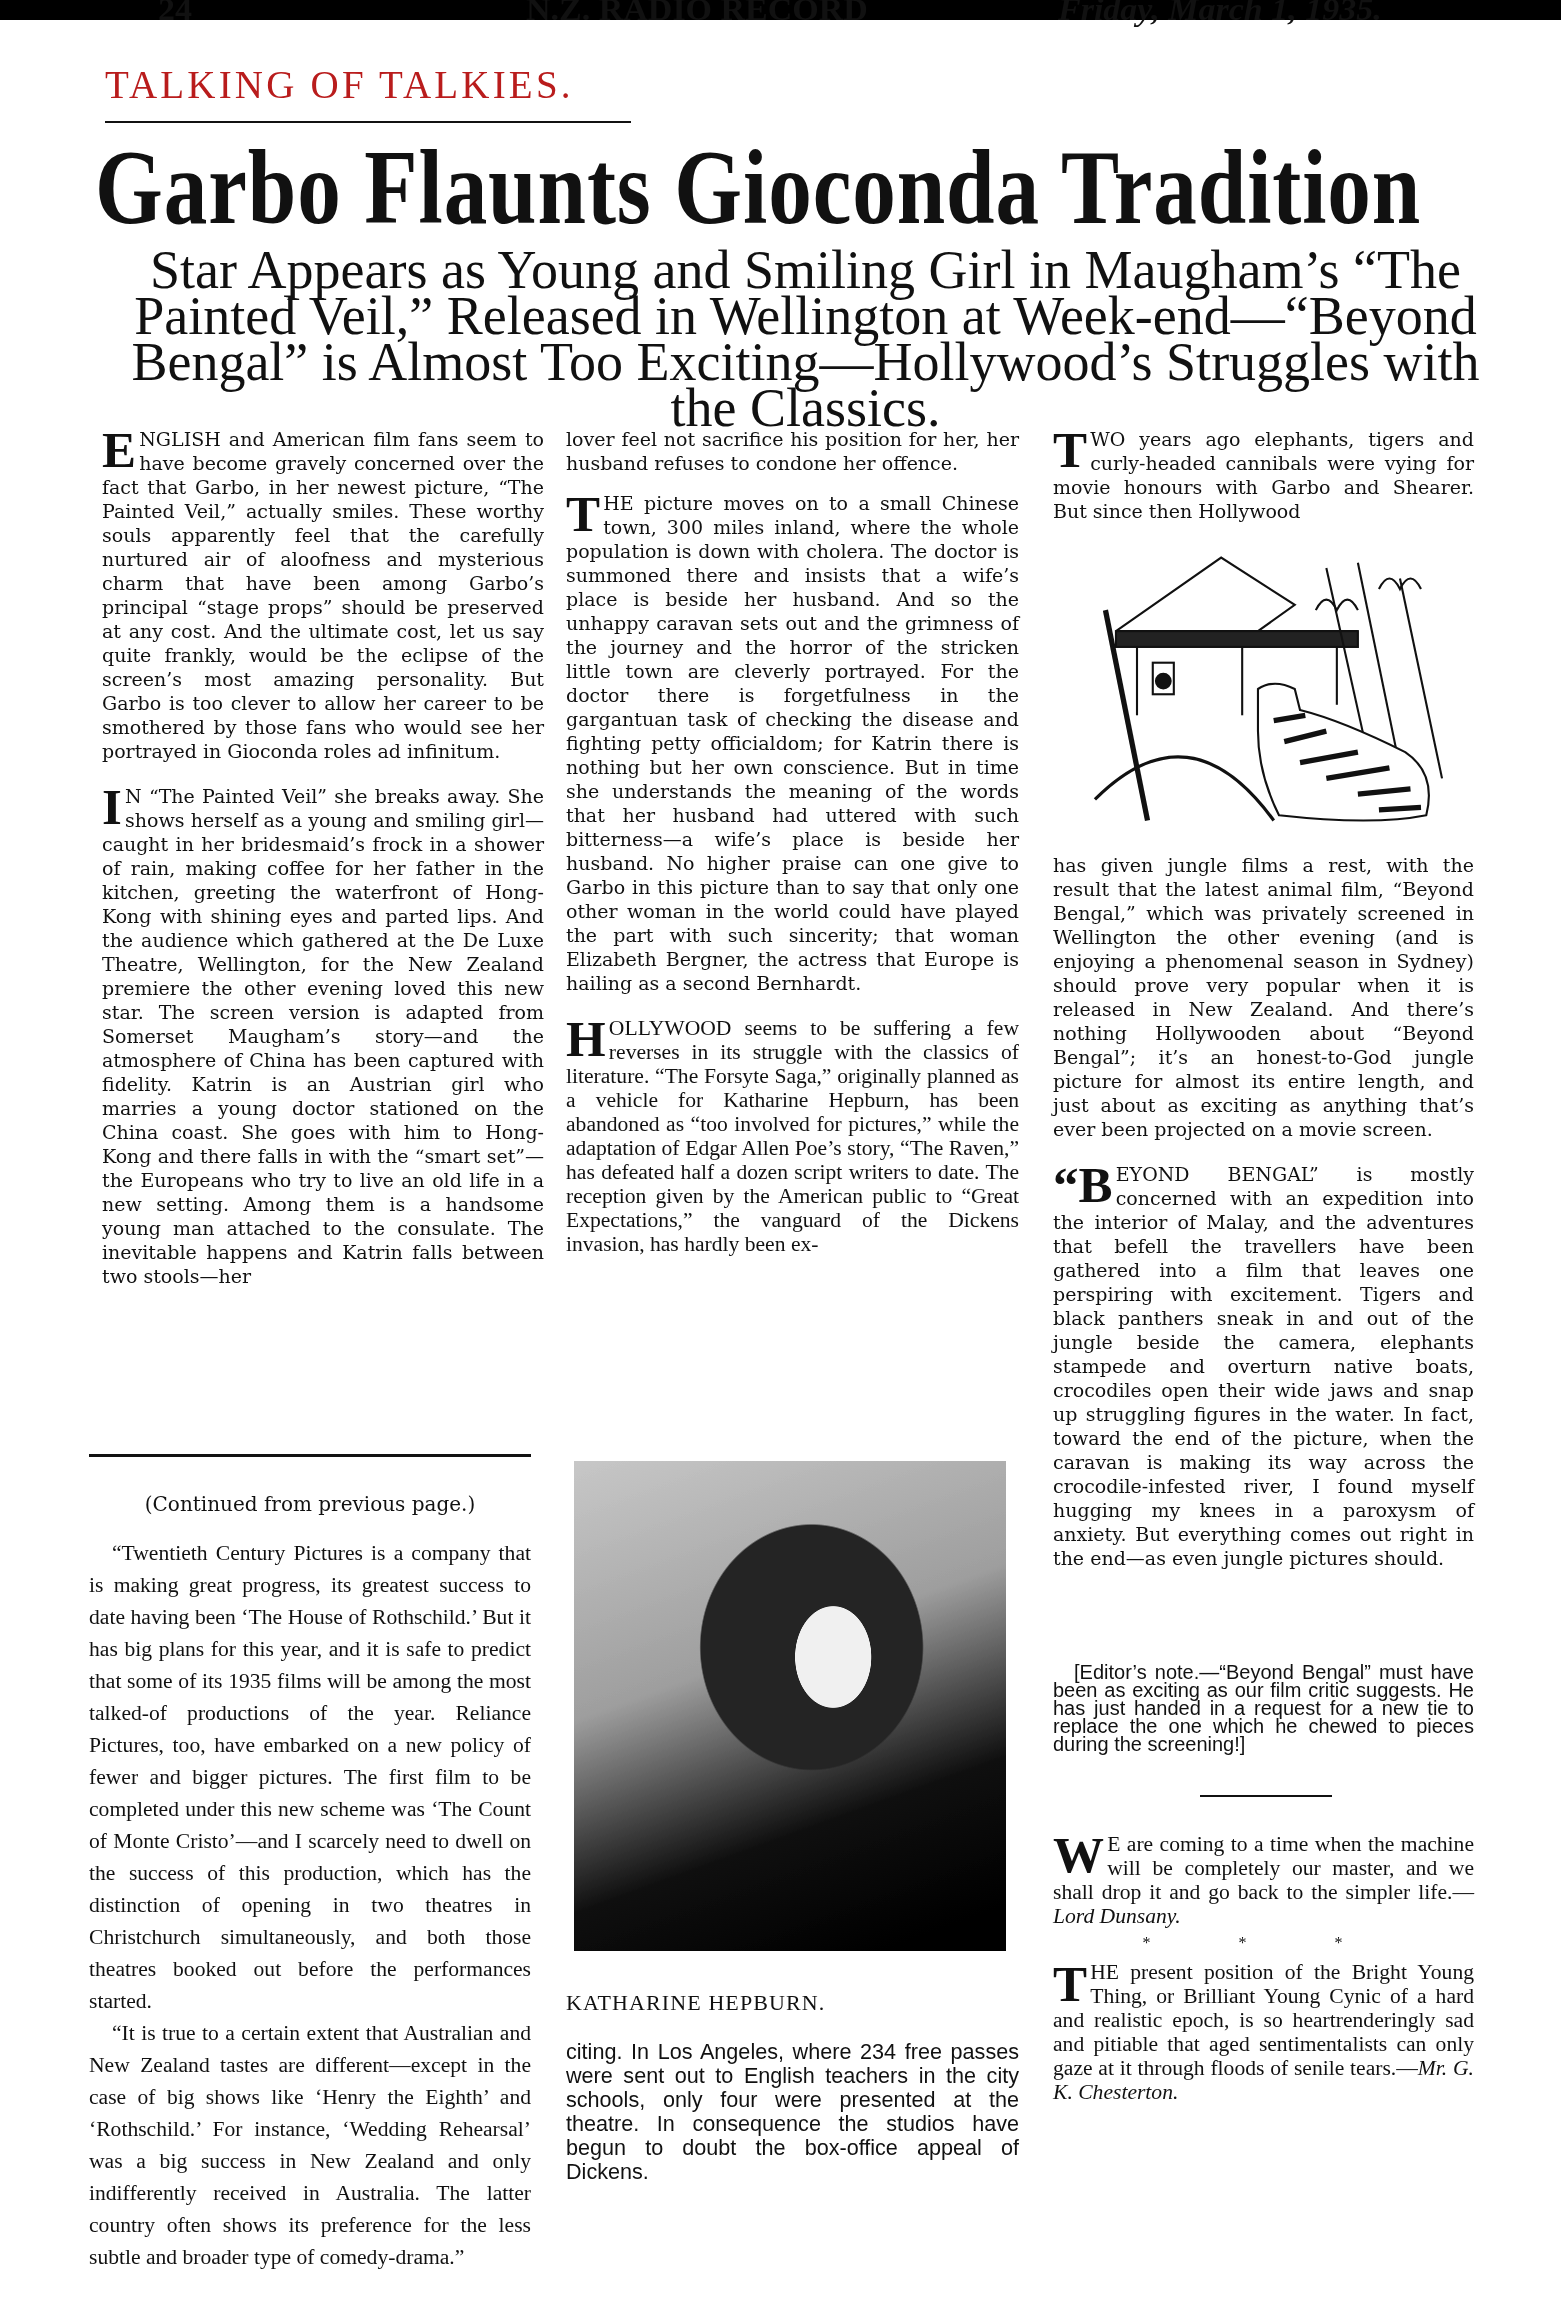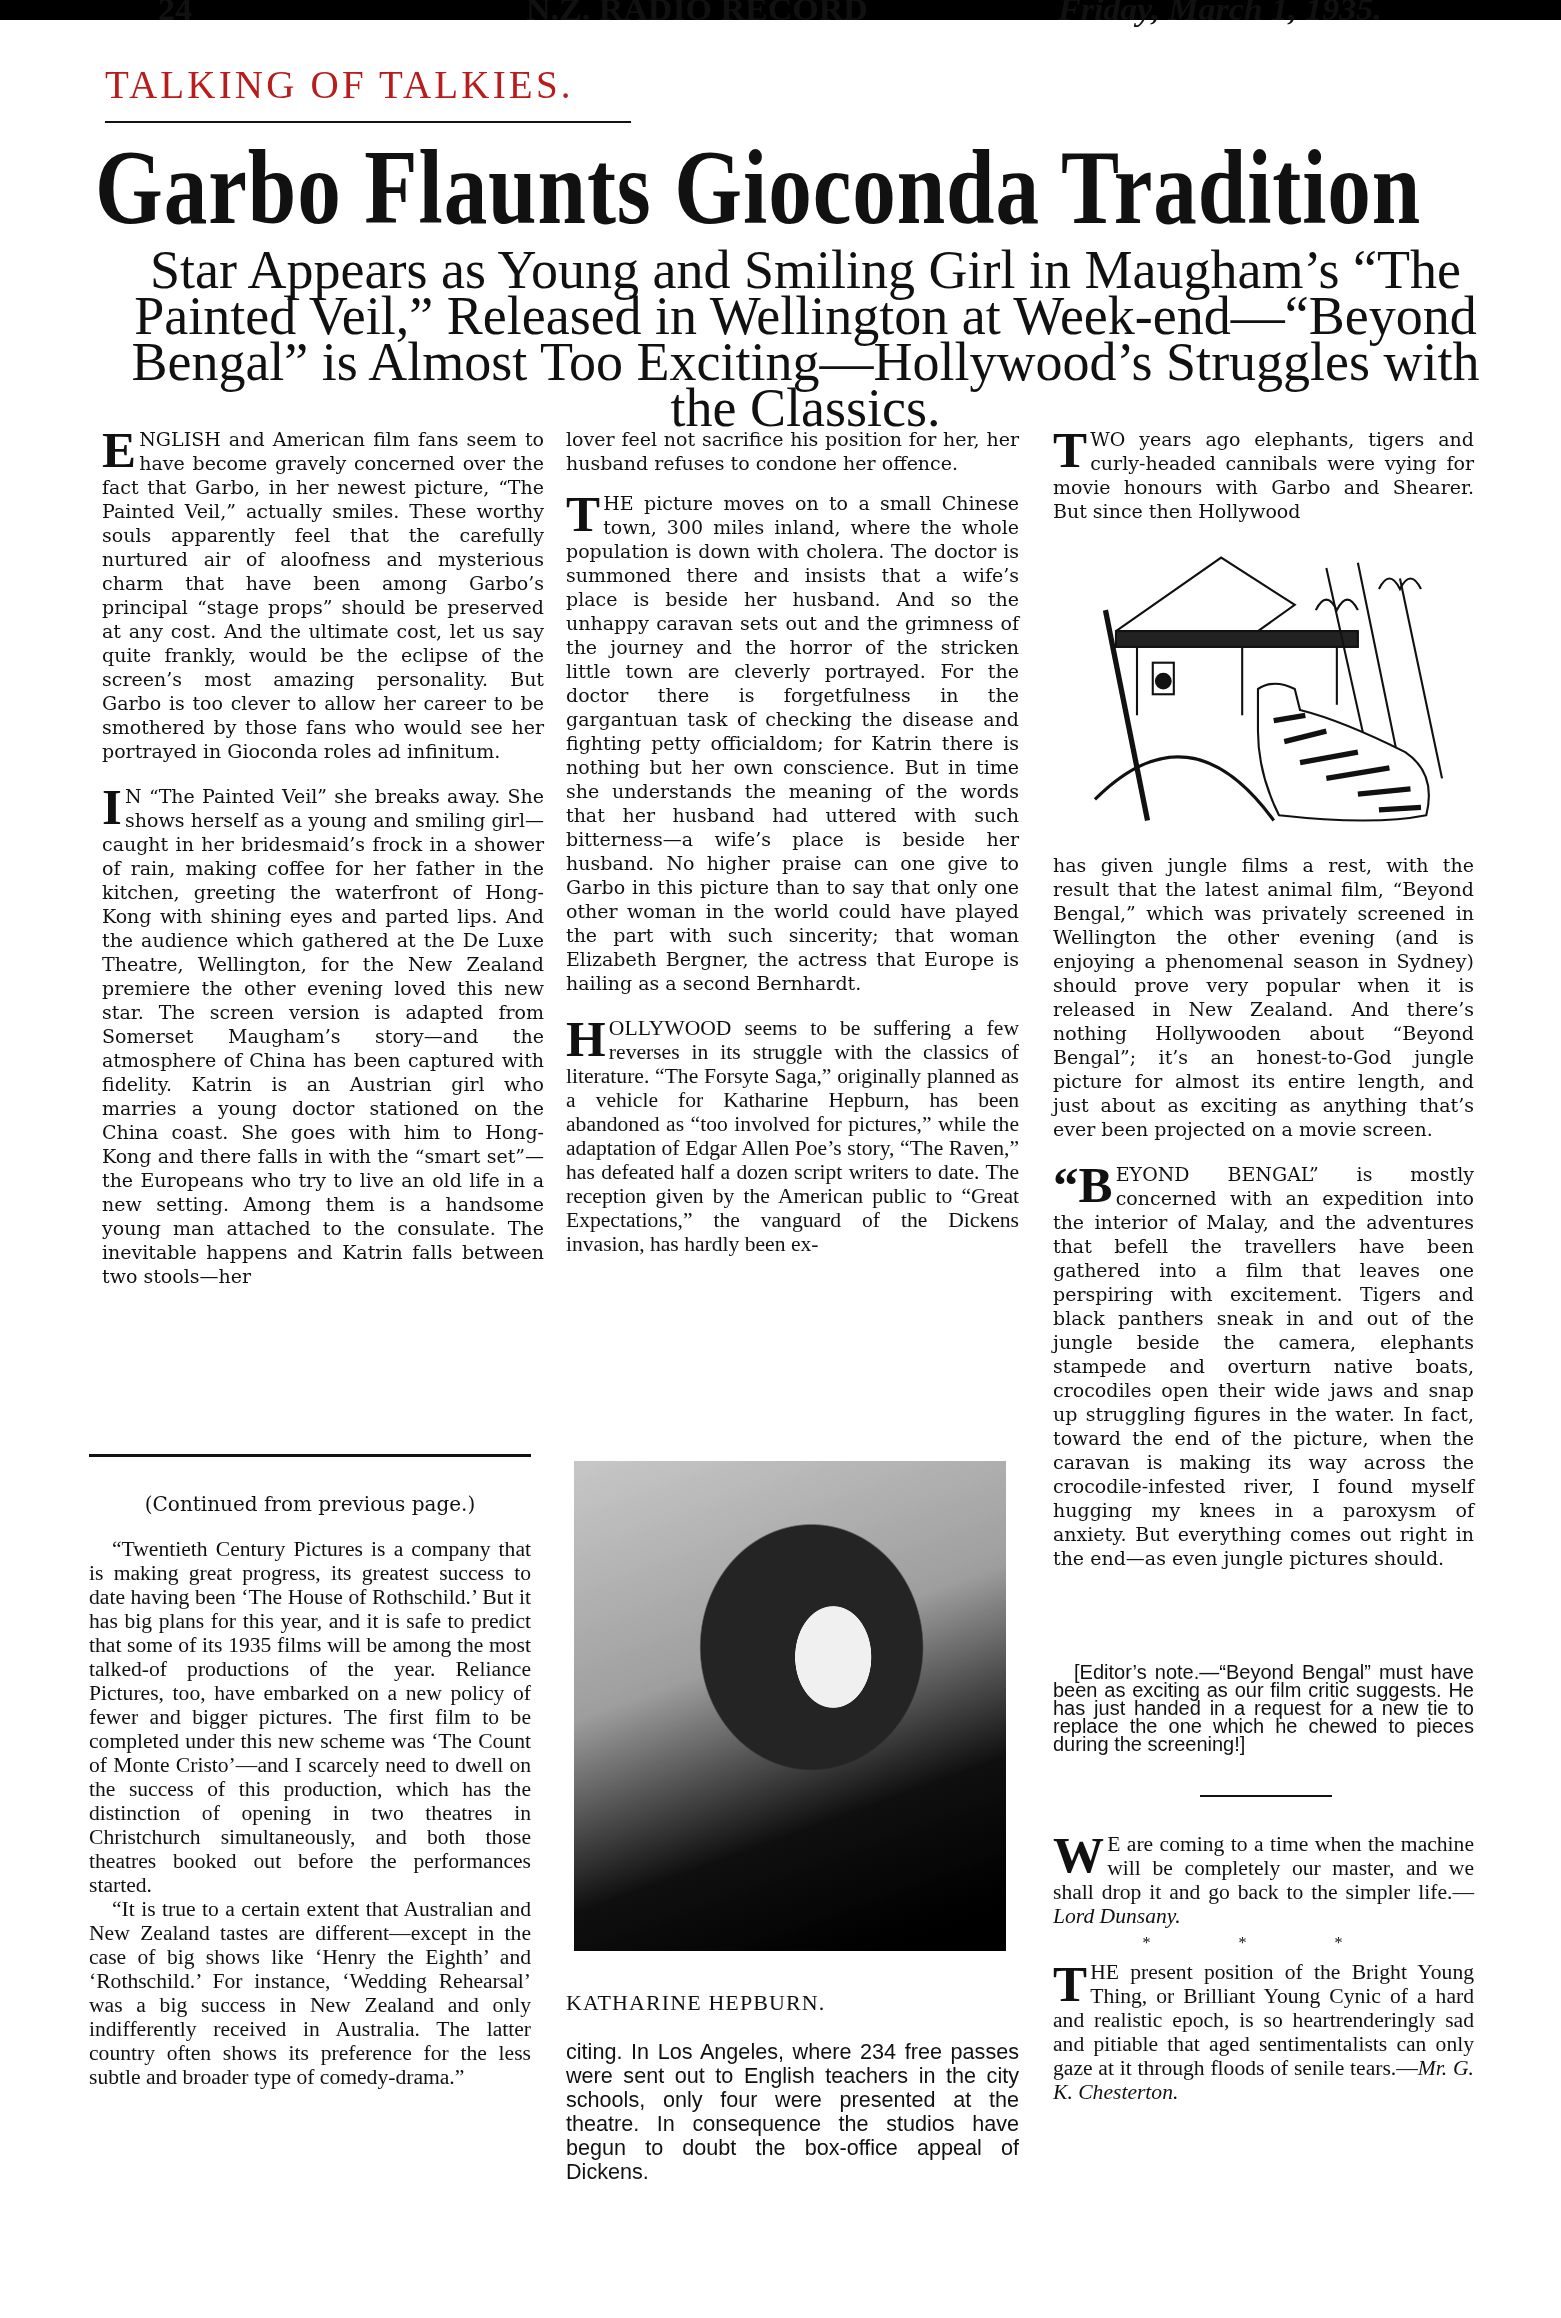--- a/index.html
+++ b/index.html
@@ -13,21 +13,21 @@
   .subhead { position:absolute; left:95px; top:247px; width:1421px; text-align:center; font-family:"Liberation Serif", serif; font-size:54px; line-height:46px; }
   .col { position:absolute; font-family:"DejaVu Serif", serif; font-size:19px; line-height:24px; text-align:justify; hyphens:manual; }
   .col p { margin:0; }
   .col1 { left:102px; top:427px; width:442px; }
   .col2 { left:566px; top:427px; width:453px; }
   .col3 { left:1053px; top:427px; width:421px; }
   .dropcap-para::first-letter { float:left; font-family:"Liberation Serif", serif; font-weight:bold; font-size:51px; line-height:42px; padding:2.1px 3.2px 0 0; }
   .gap { height:21px; }
   .rule { position:absolute; height:2.6px; background:#111; }
   .continued { position:absolute; left:89px; top:1492px; width:442px; text-align:center; font-size:20px; }
-  .col1b { left:89px; top:1537px; width:442px; font-family:"Liberation Serif", serif; font-size:21.6px; line-height:24px; }
+  .col1b { left:89px; top:1537px; width:442px; font-family:"Liberation Serif", serif; font-size:21.6px; line-height:32px; }
   .col1b p { text-indent:23px; }
   .photo { position:absolute; left:574px; top:1461px; width:432px; height:490px; background:
       radial-gradient(ellipse 63px 84px at 60% 40%, #ddd 0 60%, transparent 61%),
       radial-gradient(ellipse 158px 174px at 55% 38%, #333 0 70%, transparent 71%),
       linear-gradient(160deg, #bbb 0%, #999 40%, #222 70%, #111 100%);
       filter:contrast(1.2); }
   .photo-caption { position:absolute; left:566px; top:1990px; width:453px; text-align:left; font-family:"Liberation Serif", serif; font-size:22px; letter-spacing:1.1px; }
   .col2b { left:566px; top:2040px; width:453px; font-family:Liberation Sans, sans-serif; font-size:21.6px; line-height:24px; }
   .illustration { position:absolute; left:1084px; top:547px; width:390px; height:284px; }
   .col3b { left:1053px; top:853px; width:421px; }

